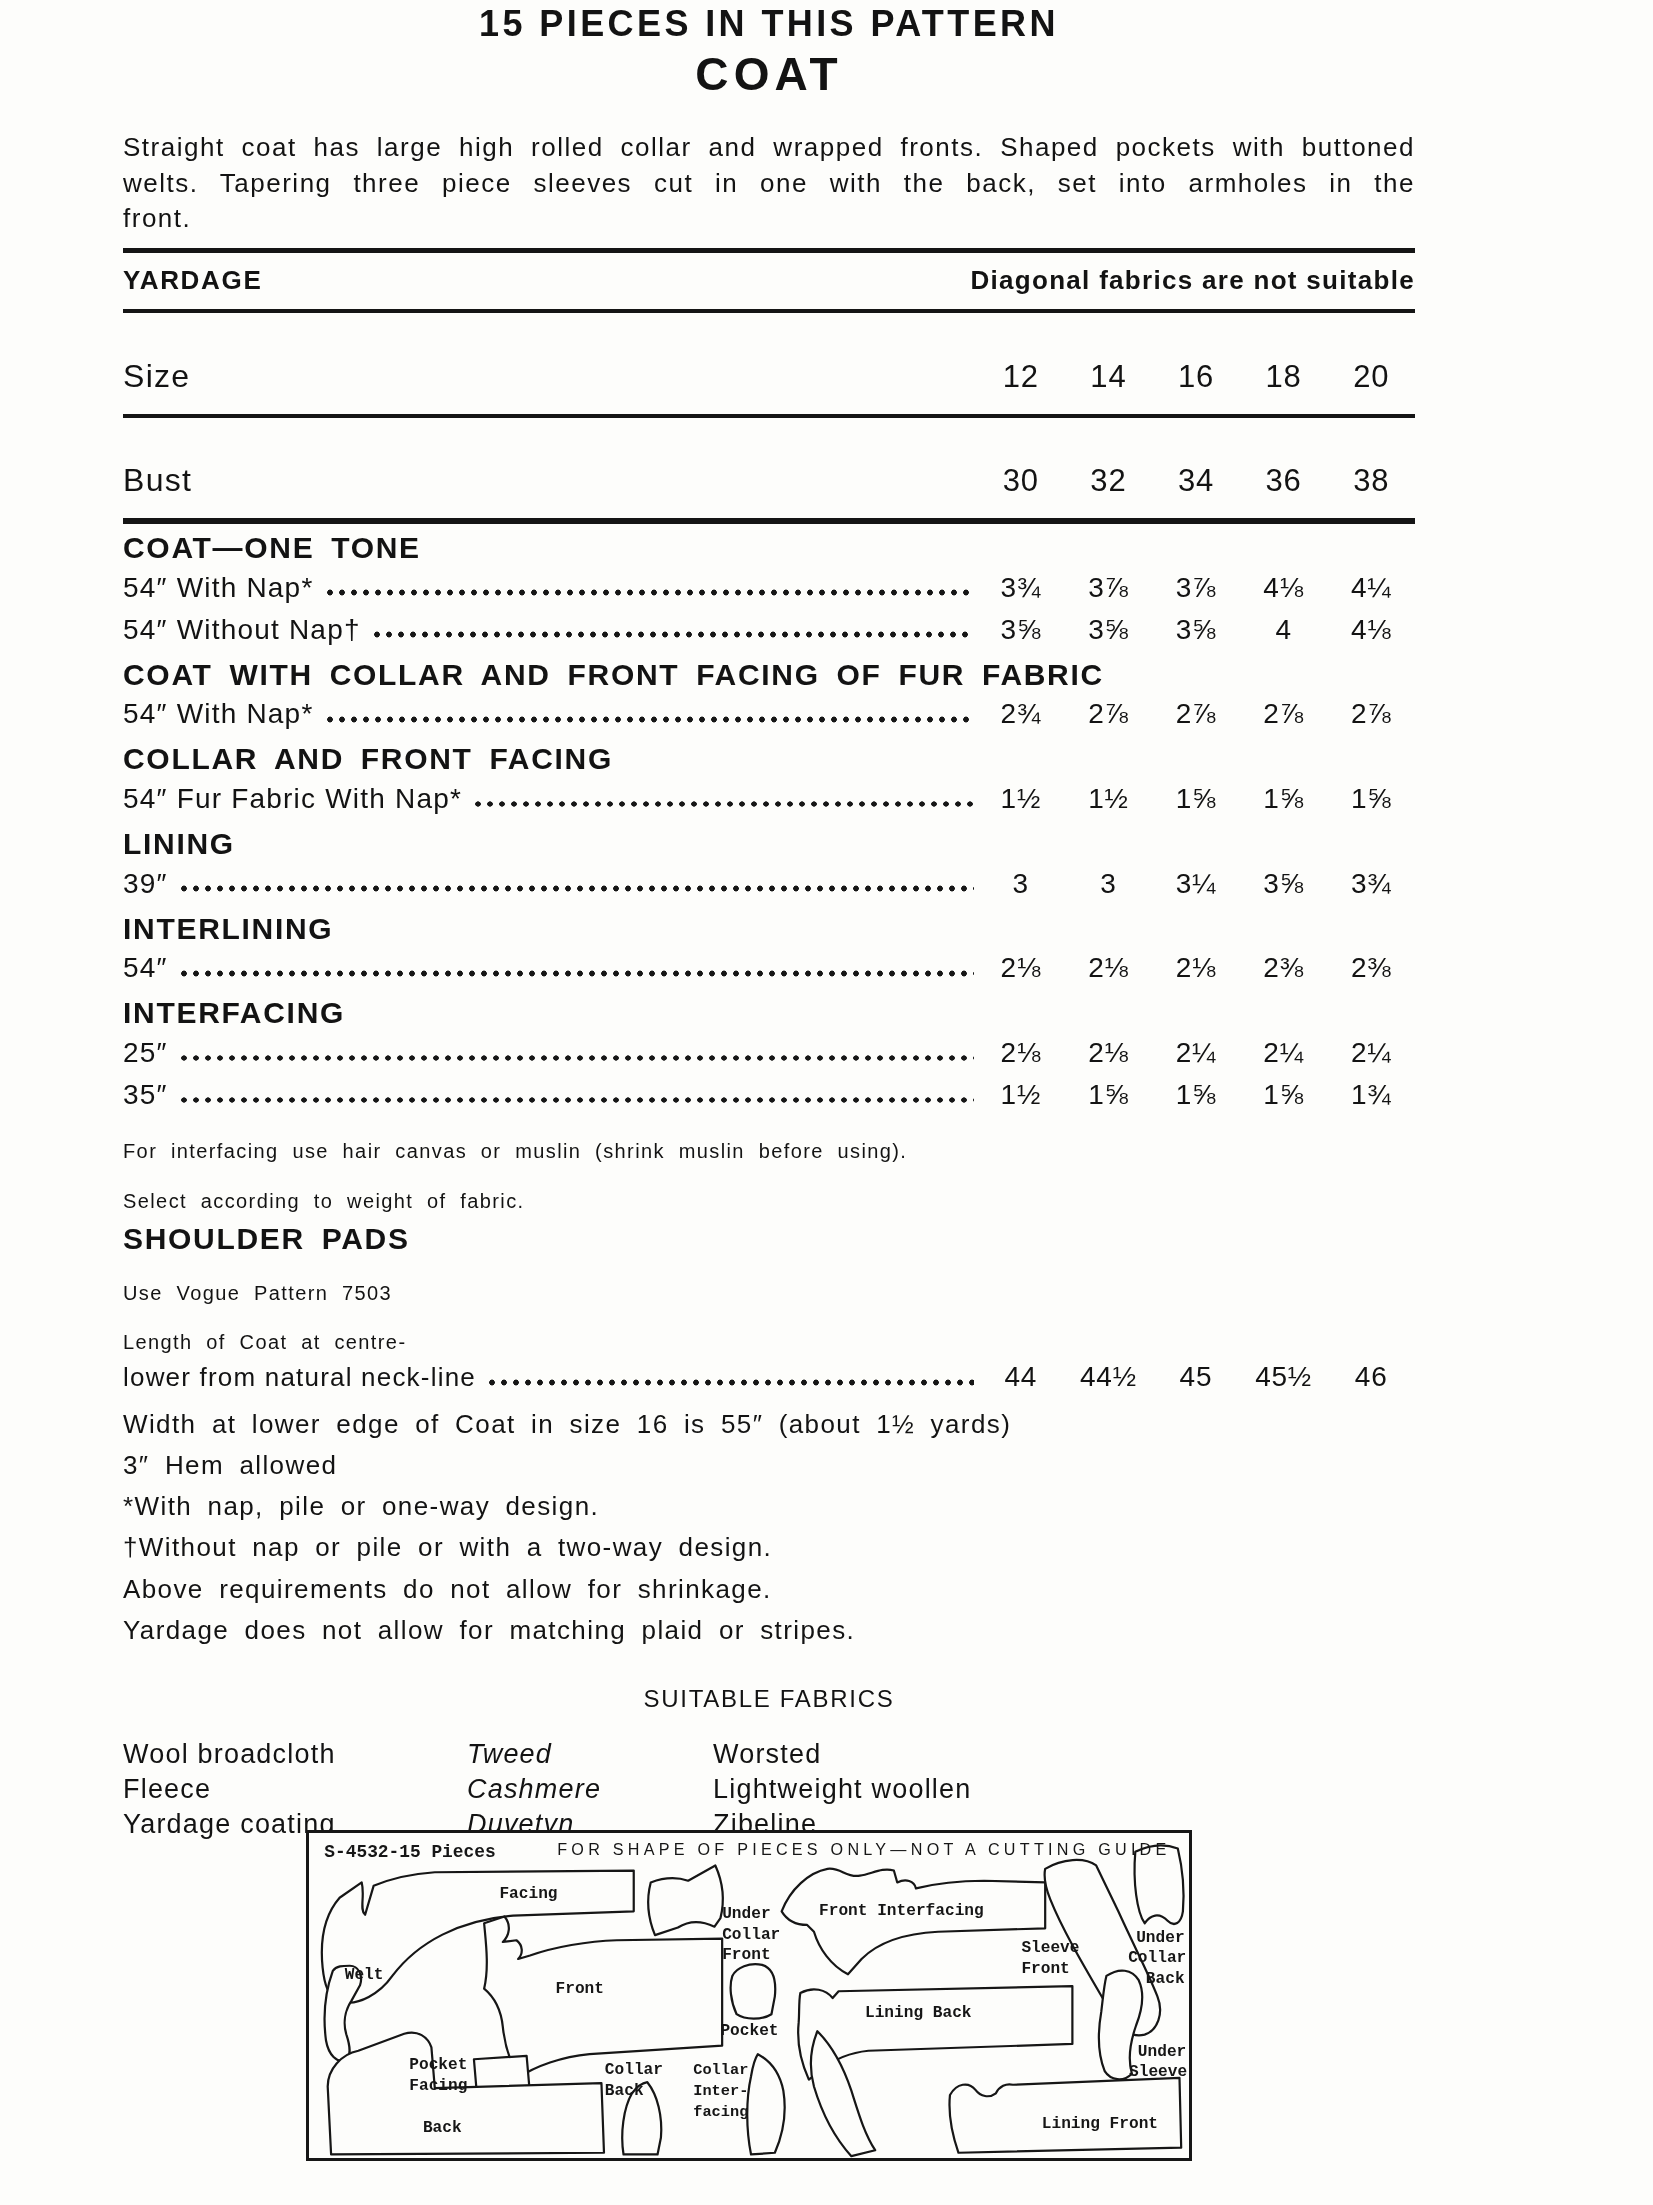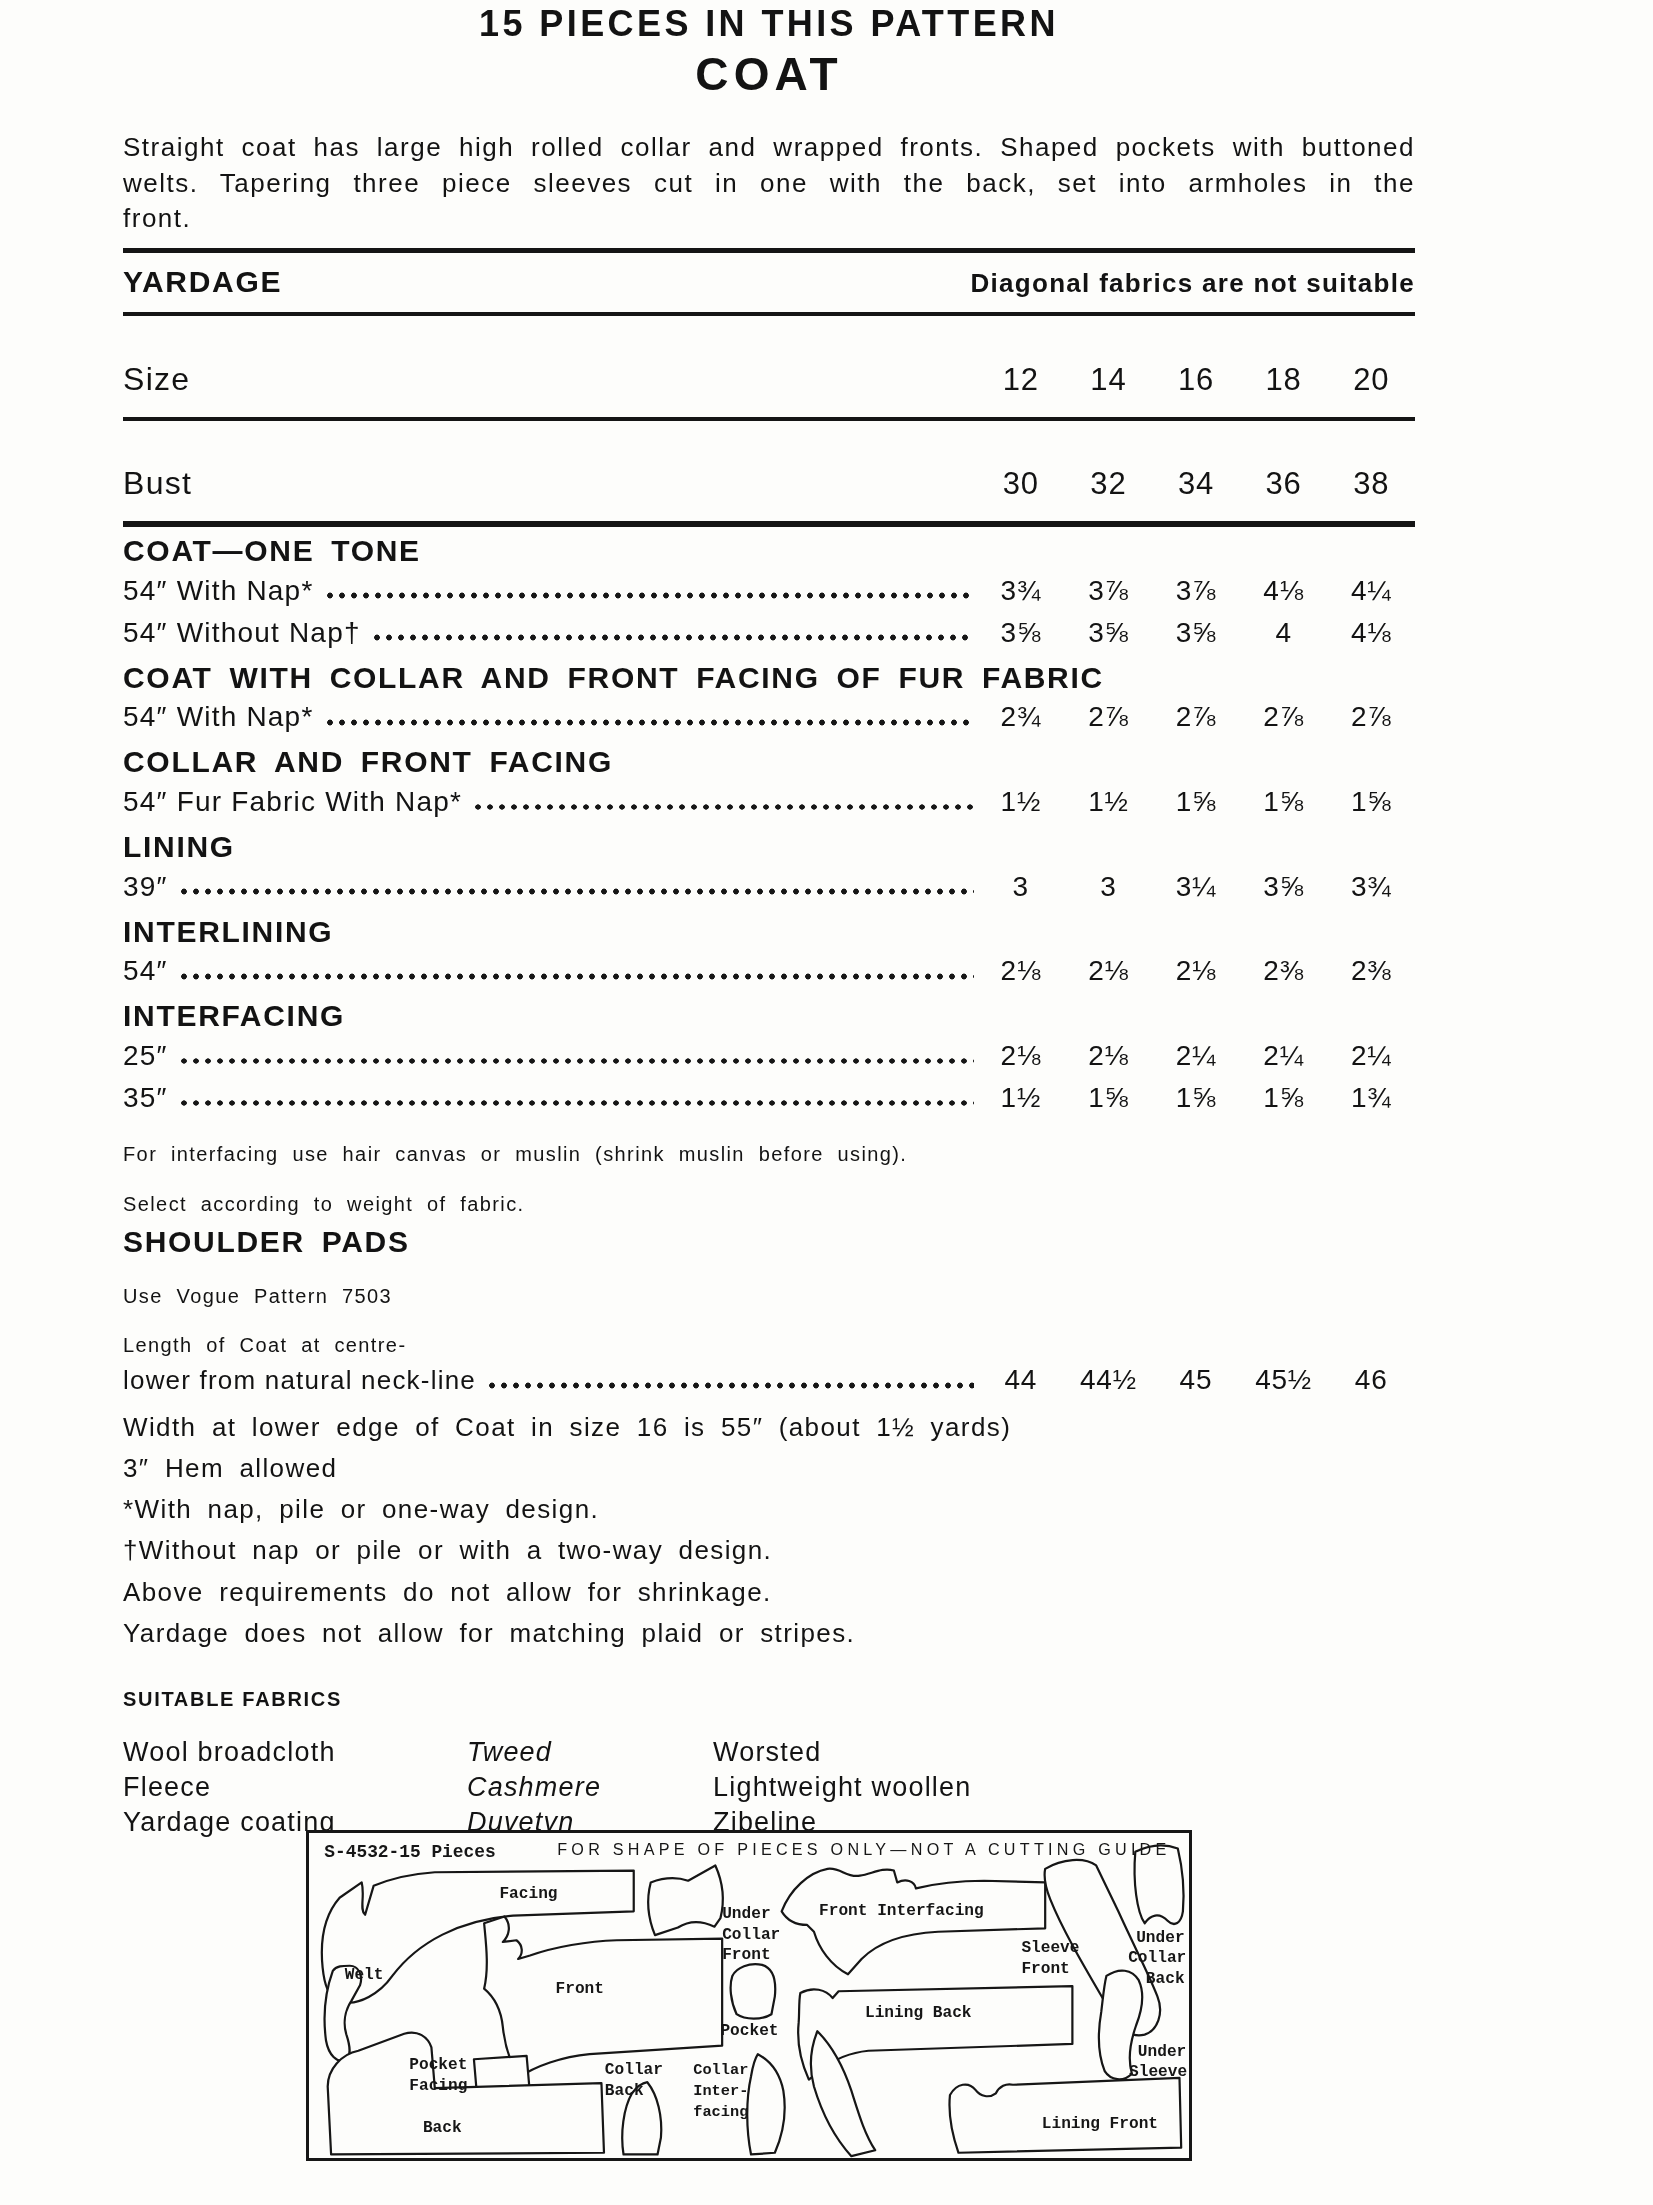--- a/index.html
+++ b/index.html
@@ -15,39 +15,39 @@
   .title-line2{font-size:46px;font-weight:700;letter-spacing:5.1px;margin-top:1.7px;}
   .desc{
     margin:29px 0 0 0;font-size:26px;letter-spacing:1.5px;word-spacing:7.6px;
     line-height:1.38;text-align:justify;
   }
   .rule{background:#151515;height:4.2px;margin-top:8.5px;}
   .rule.r-top{height:5.1px;margin-top:10.2px;}
   .rule.r-mid{height:4.2px;}
   .rule.r-heavy{height:6px;}
   .yard-head{display:flex;justify-content:space-between;align-items:baseline;padding:12px 0 5.1px 0;}
-  .yard-title{font-size:30px;font-weight:700;letter-spacing:1.7px;}
+  .yard-title{font-size:26px;font-weight:700;letter-spacing:1.7px;}
   .yard-note{font-size:26px;font-weight:700;letter-spacing:1.3px;}
   .grid-row{display:flex;align-items:baseline;padding:8.5px 0 10.2px 0;margin-top:36px;}
   .grid-row .glabel{font-size:32px;letter-spacing:1.3px;}
   .cols{margin-left:auto;display:flex;width:438px;flex:none;}
   .val{width:88px;text-align:center;font-size:31px;letter-spacing:0.8px;white-space:nowrap;}
   .sect{font-size:30px;font-weight:700;letter-spacing:1.7px;word-spacing:6.8px;padding:6.8px 0 1.7px 0;}
   .yrow{display:flex;align-items:baseline;padding:5.1px 0;}
   .yrow .ylabel{font-size:28px;letter-spacing:1.2px;white-space:nowrap;}
   .leader{
     flex:1;align-self:flex-end;height:10.2px;margin:0 3.4px 6.8px 10.2px;
     background-image:radial-gradient(circle,#161616 2.5px,rgba(0,0,0,0) 3.1px);
     background-size:12px 8.5px;background-repeat:repeat-x;background-position:left bottom;
   }
   .yrow .val{font-size:28px;}
   .note{font-size:20px;letter-spacing:1.4px;word-spacing:6.8px;line-height:1.42;margin-top:21px;}
   .fn{font-size:26px;letter-spacing:1.4px;word-spacing:6.8px;margin-top:10.2px;}
   .fabrics{margin-top:39px;}
-  .fab-head{text-align:left;font-size:20px;font-weight:700;letter-spacing:1.7px;}
+  .fab-head{text-align:center;font-size:24px;font-weight:400;letter-spacing:1.7px;}
   .fab-cols{display:flex;margin-top:24px;}
   .fab-col{font-size:27px;letter-spacing:1.2px;line-height:1.3;}
   .fab-col.c1{width:344px;}
   .fab-col.c2{width:246px;font-style:italic;}
   .fab-footer{text-align:center;font-size:27px;letter-spacing:1.4px;margin-top:8.5px;}
   .diagram{
     position:absolute;left:306px;top:1830px;width:886px;height:331px;
     border:3.4px solid #161616;box-sizing:border-box;background:#fdfdfb;
   }
   .diagram svg{display:block;}

